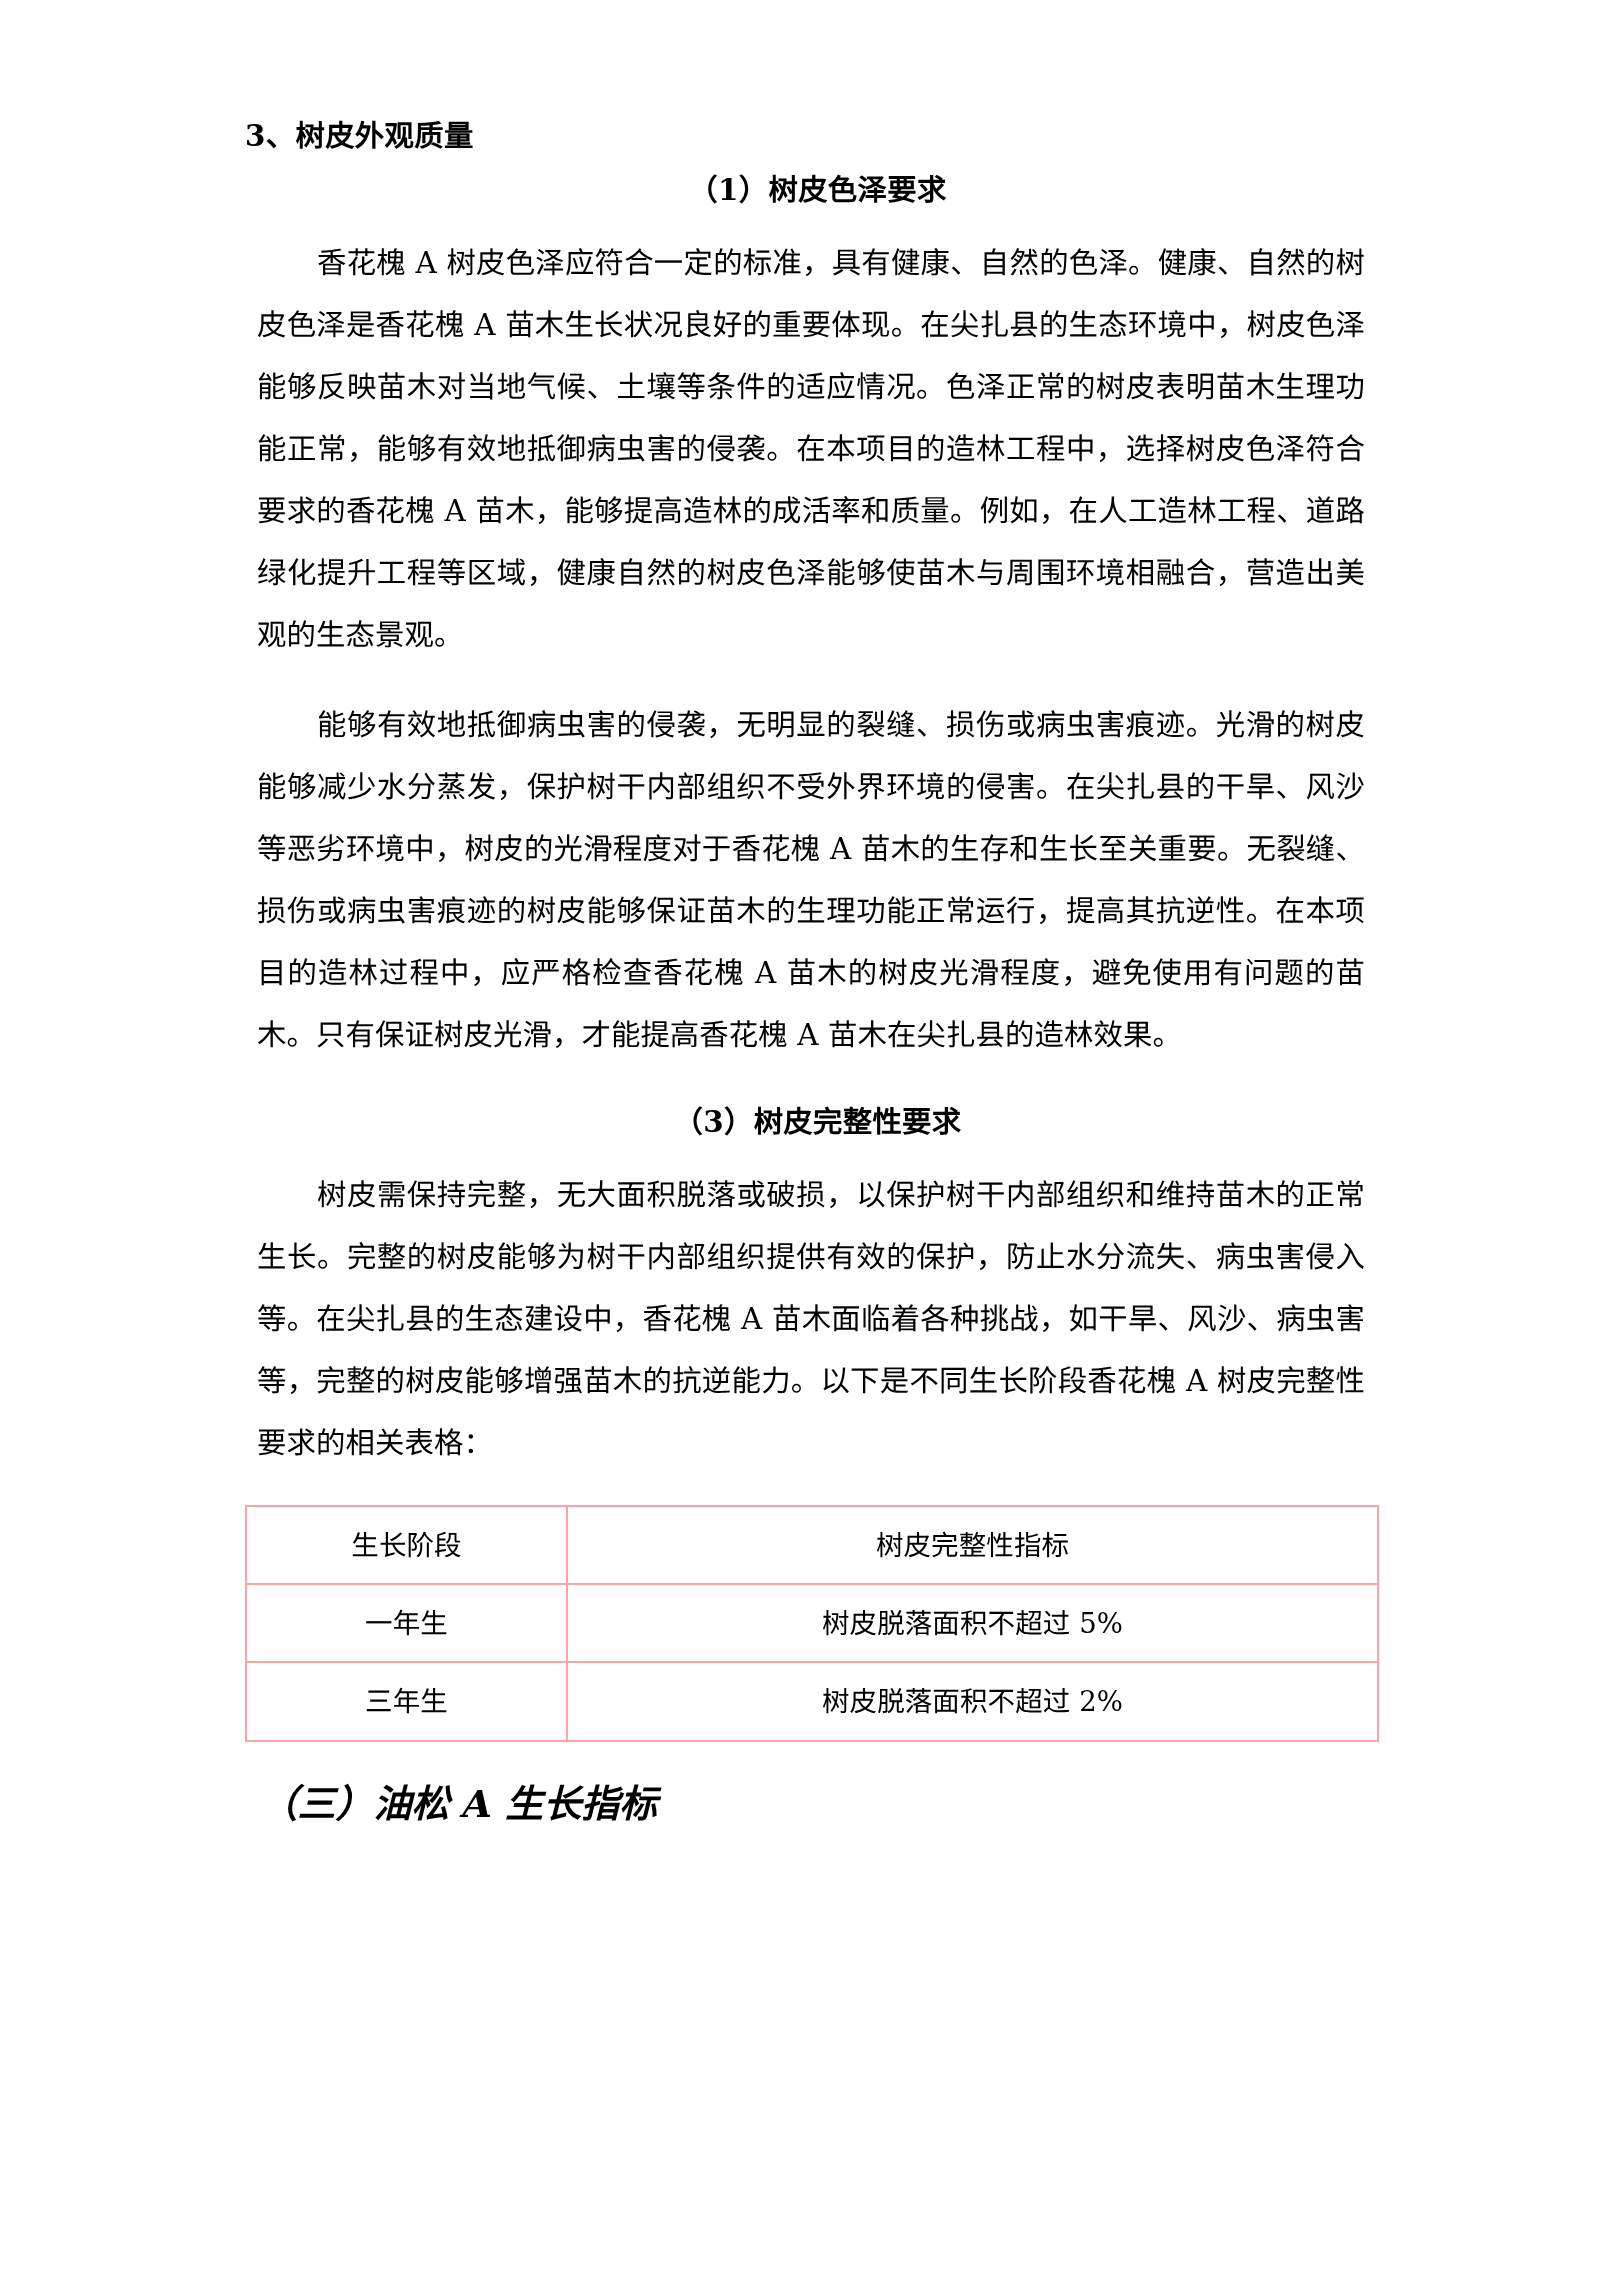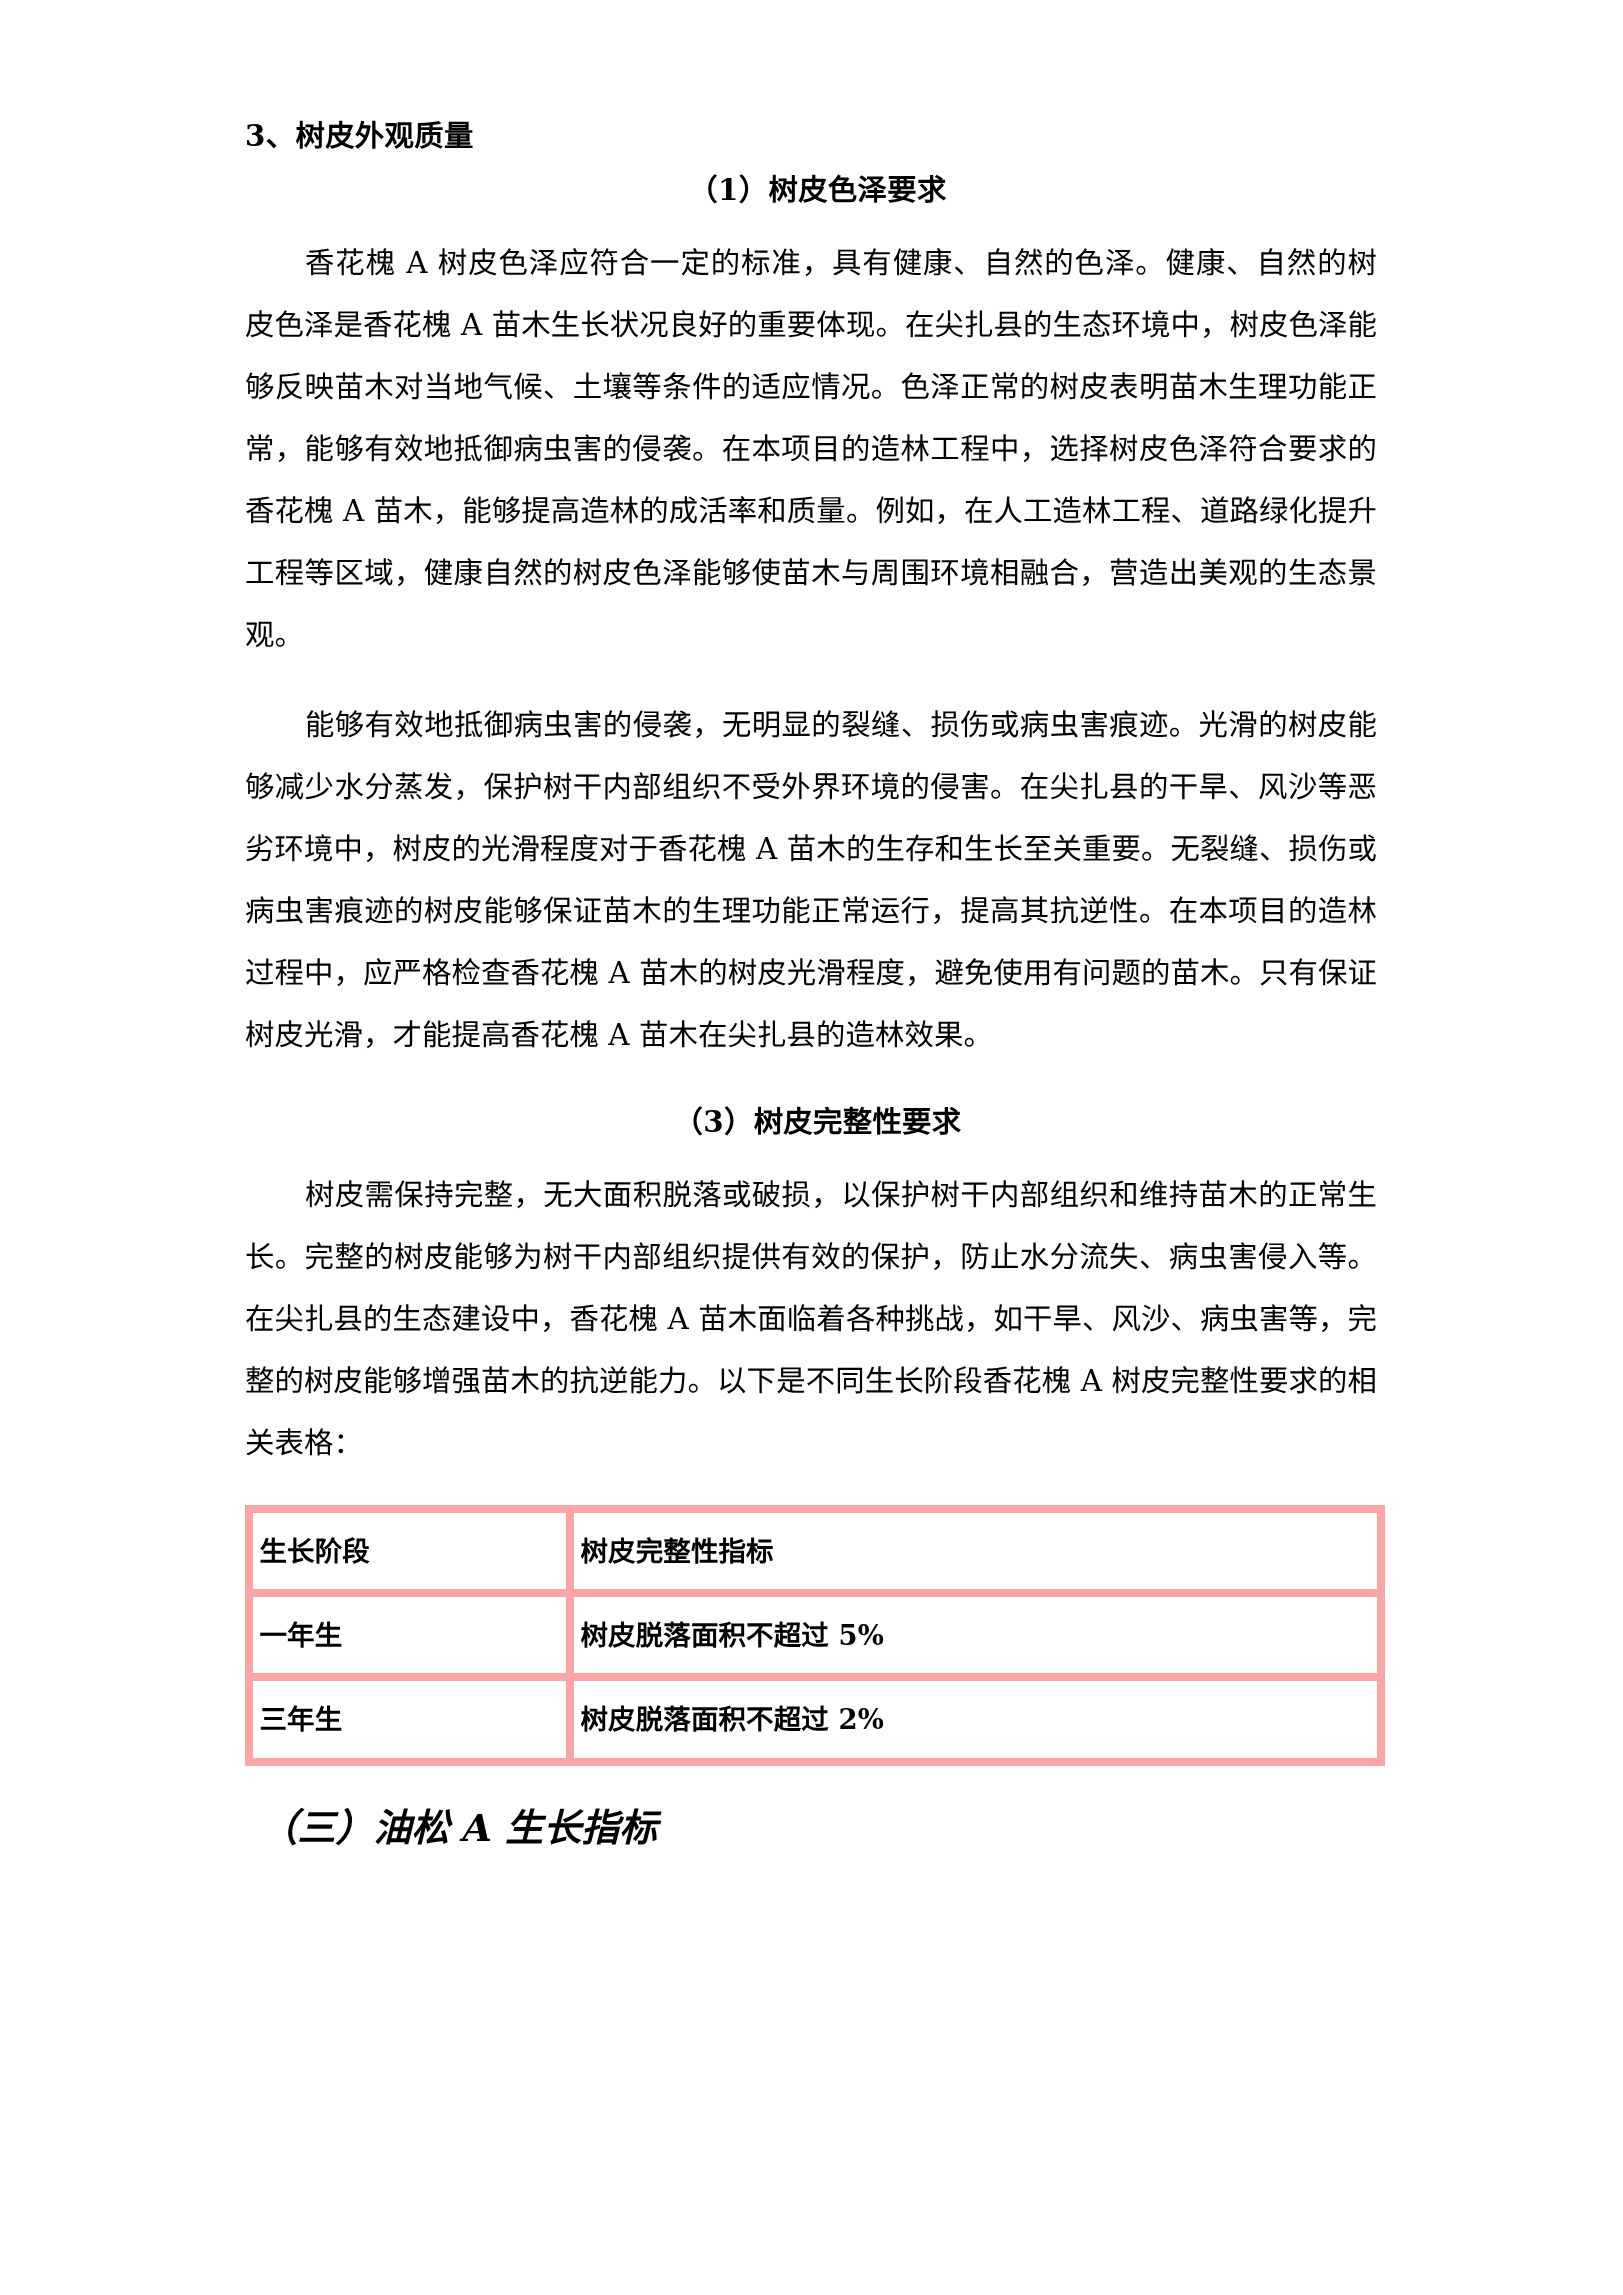--- a/index.html
+++ b/index.html
@@ -54,21 +54,21 @@
   }
 
   
   .para {
     font-size: 29.4px;
     line-height: 62px;
     text-align: justify;
     text-align-last: left;
     text-justify: inter-ideograph;
     text-indent: 60px;
-    margin: 0;
+    margin: 12px;
     padding: 0;
     letter-spacing: 0.1px;
   }
 
   
   .sp-top-head      { margin-top: 121px; }
   .sp-after-section { margin-top: 25px; }
   .sp-after-sub     { margin-top: 27.5px; }
   .sp-before-sub2   { margin-top: 41px; }
   .sp-before-table  { margin-top: 31px; }
@@ -78,26 +78,26 @@
     border-collapse: collapse;
     width: 1132px;
     table-layout: fixed;
     font-size: 27.5px;
   }
   table.spec-table col.c1 { width: 321px; }
   table.spec-table col.c2 { width: 811px; }
 
   table.spec-table th,
   table.spec-table td {
-    border: 8px solid #fca5a5;
-    text-align: left;
+    border: 2px solid #fca5a5;
+    text-align: center;
     vertical-align: middle;
     height: 58px;
     padding: 9.2px 6.5px;
-    font-weight: bold;
+    font-weight: normal;
     line-height: 1.25;
     letter-spacing: 0.1px;
   }
 
   
   .h-major {
     font-size: 38px;
     line-height: 1.0;
     margin: 0;
     padding: 0;

